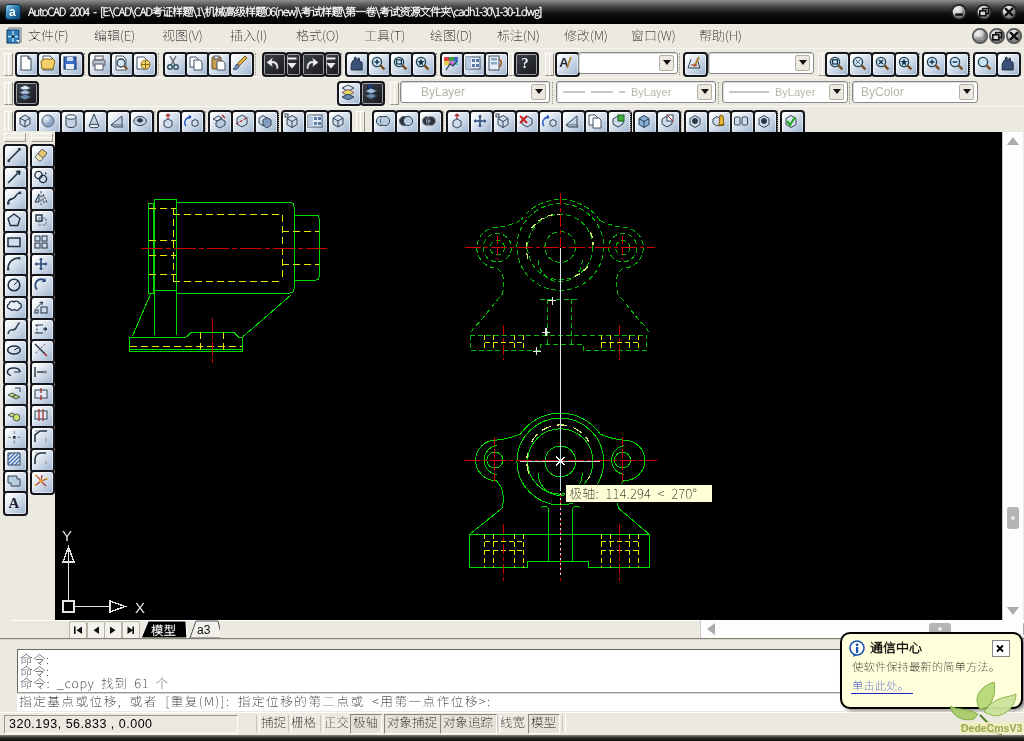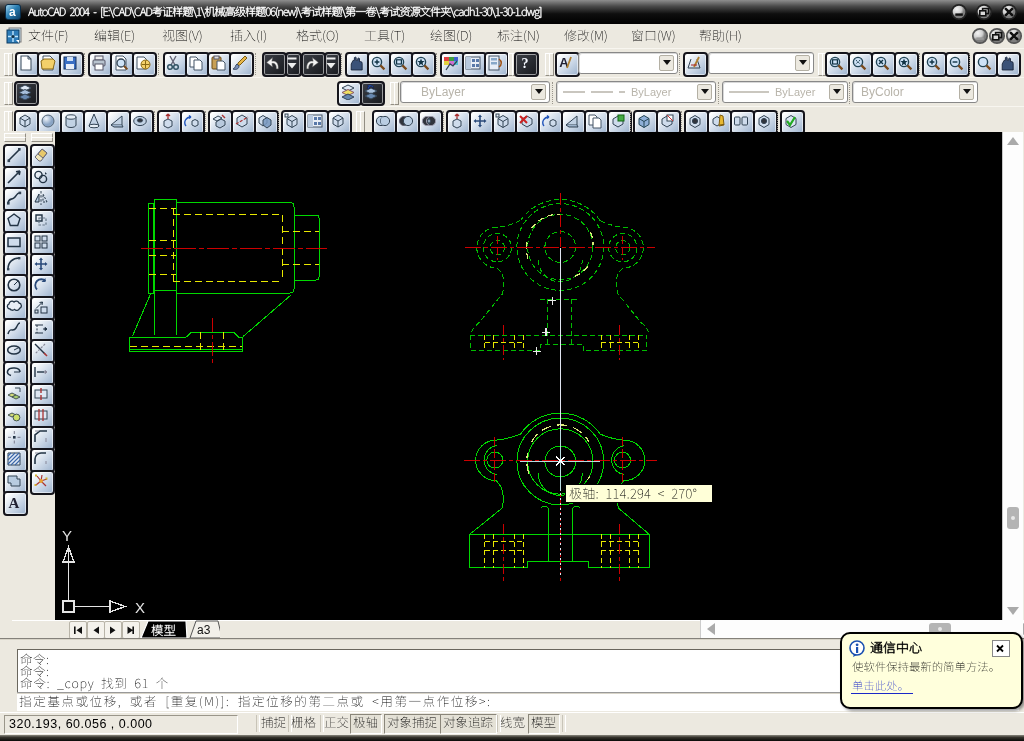--- a/index.html
+++ b/index.html
@@ -1575,21 +1575,21 @@
           <use href="#g4F5C" x="33155"></use>
           <use href="#g4F4D" x="34274"></use>
           <use href="#g79FB" x="35393"></use>
           <use href="#g003E" x="36512"></use>
           <use href="#g003A" x="37152"></use>
         </svg></div>
     </div>
     <div style="position:absolute;left:0;top:712px;width:1024px;height:23px">
       <div style="position:absolute;left:0;top:0;width:1024px;height:23px;background:#ece9e0;border-top:1px solid #fff"></div>
       <div style="position:absolute;left:4px;top:3px;width:232px;height:17px;border:1px solid #9a968a;border-right-color:#fff;border-bottom-color:#fff;background:#ece9e0"></div>
-      <div style="position:absolute;left:9px;top:5px;font:12.5px 'Liberation Sans';color:#000;letter-spacing:0.5px">320.193, 60.056 ,  0.000</div>
+      <div style="position:absolute;left:9px;top:5px;font:12.5px 'Liberation Sans';color:#000;letter-spacing:0.5px">320.193, 56.833 ,  0.000</div>
       <div style="position:absolute;left:256px;top:3px;width:2px;height:17px;border-left:1px solid #c8c4b8;border-right:1px solid #fff"></div>
       <div style="position:absolute;left:288px;top:3px;width:2px;height:17px;border-left:1px solid #c8c4b8;border-right:1px solid #fff"></div>
       <div style="position:absolute;left:320px;top:3px;width:2px;height:17px;border-left:1px solid #c8c4b8;border-right:1px solid #fff"></div>
       <div style="position:absolute;left:350px;top:3px;width:2px;height:17px;border-left:1px solid #c8c4b8;border-right:1px solid #fff"></div>
       <div style="position:absolute;left:384px;top:3px;width:2px;height:17px;border-left:1px solid #c8c4b8;border-right:1px solid #fff"></div>
       <div style="position:absolute;left:440px;top:3px;width:2px;height:17px;border-left:1px solid #c8c4b8;border-right:1px solid #fff"></div>
       <div style="position:absolute;left:497px;top:3px;width:2px;height:17px;border-left:1px solid #c8c4b8;border-right:1px solid #fff"></div>
       <div style="position:absolute;left:528px;top:3px;width:2px;height:17px;border-left:1px solid #c8c4b8;border-right:1px solid #fff"></div>
       <div style="position:absolute;left:562px;top:3px;width:2px;height:17px;border-left:1px solid #c8c4b8;border-right:1px solid #fff"></div>
       <div style="position:absolute;left:261px;top:4px;line-height:0;"><svg width="25.0" height="12.5" viewBox="0 0 2000 1000" fill="#000" style="overflow:visible">
@@ -1668,12 +1668,21 @@
         </svg></div>
       <div style="position:absolute;left:12px;top:48px;line-height:0;"><svg width="57.0" height="11.4" viewBox="0 0 5000 1000" fill="#1a28c8" style="overflow:visible">
           <use href="#g5355"></use>
           <use href="#g51FB" x="1000"></use>
           <use href="#g6B64" x="2000"></use>
           <use href="#g5904" x="3000"></use>
           <use href="#g3002" x="4000"></use>
         </svg></div>
       <div style="position:absolute;left:11px;top:61px;width:62px;height:1px;background:#1a28c8"></div>
     </div>
+    <div style="position:absolute;left:950px;top:682px;width:74px;height:59px;overflow:hidden"><svg width="70" height="55" viewBox="0 0 70 55">
+        <g opacity="0.95">
+          <path d="M30 28C20 10 38 2 44 0c2 8 0 20-8 26z" fill="#b8d878" stroke="#7aaa3a"></path>
+          <path d="M34 30C44 14 58 16 66 12c0 10-8 22-22 22z" fill="#cce49a" stroke="#8ab04a"></path>
+          <path d="M28 32C18 26 6 28 0 24c2 10 12 16 24 13z" fill="#a8cc6a" stroke="#7aaa3a"></path>
+          <path d="M10 44L52 52" stroke="#4a7a1a" stroke-width="2"></path>
+          <path d="M30 33l14 14" stroke="#4a7a1a" stroke-width="2"></path>
+        </g>
+      </svg><div style="position:absolute;left:10px;top:40px;width:64px;height:12px;background:#f4f0c0;opacity:0.85"></div><div style="position:absolute;left:11px;top:40px;font:bold 10.5px 'Liberation Sans';color:#98a84a">DedeCmsV3</div></div>
   </div>
 </body></html>

